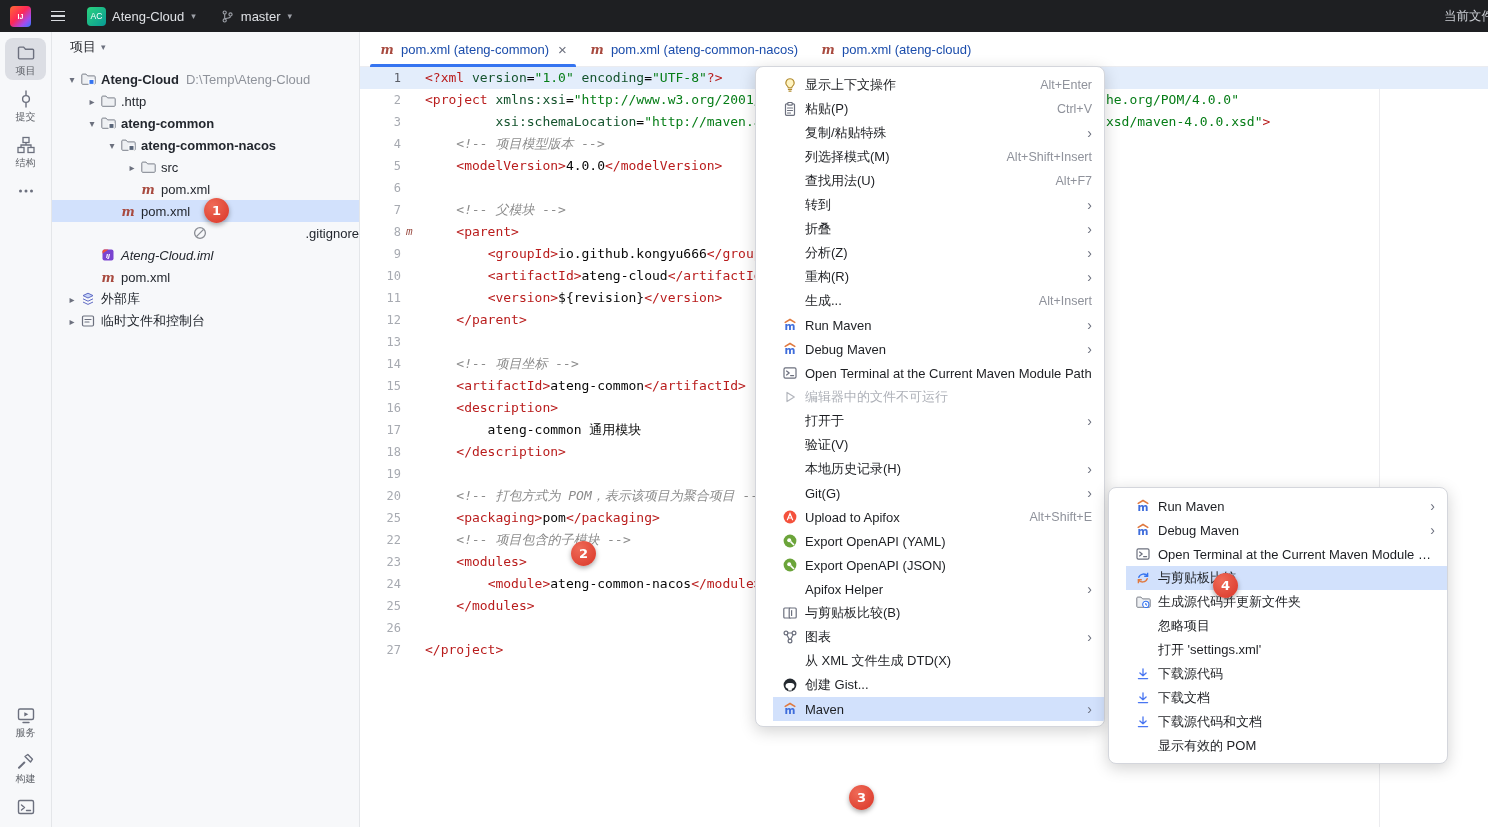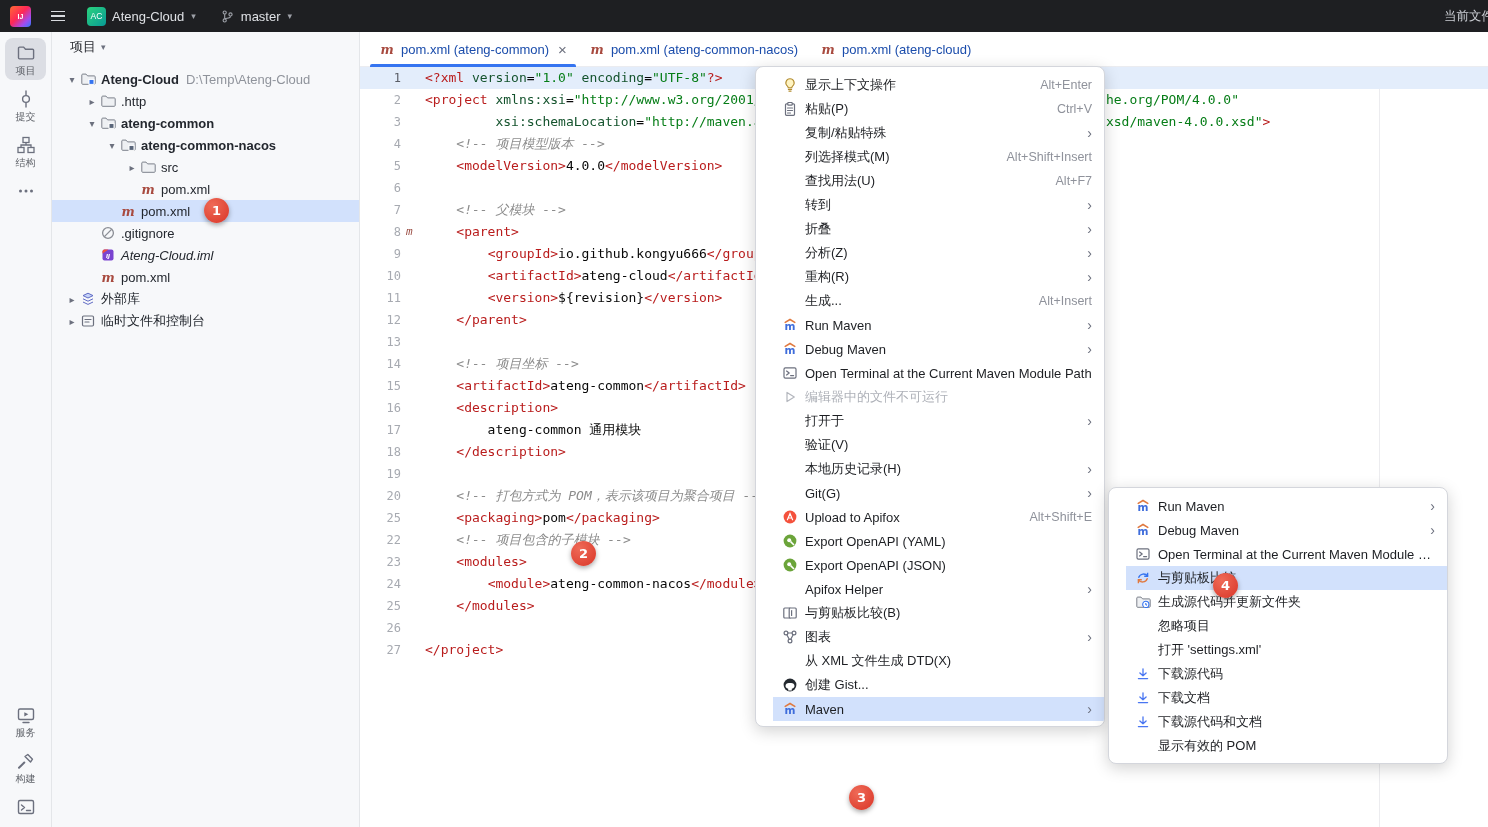--- a/index.html
+++ b/index.html
@@ -257,21 +257,21 @@
           </div>
           <div class="tree-row selected" style="padding-left: 52px;">
             <span class="tree-chevron"></span>
             <span class="tree-icon">
               <svg width="16" height="16" viewBox="0 0 16 16">
                 <text x="8" y="12.5" text-anchor="middle" font-size="12.5" font-style="italic" font-weight="bold" font-family="DejaVu Serif,serif" fill="#a84a3f">m</text>
               </svg>
             </span>
             <span class="tree-label">pom.xml</span>
           </div>
-          <div class="tree-row" style="padding-left: 32px;">
+          <div class="tree-row" style="padding-left: 32px; justify-content: space-between;">
             <span class="tree-chevron"></span>
             <span class="tree-icon">
               <svg width="16" height="16" viewBox="0 0 16 16">
                 <circle cx="8" cy="8" r="5.4" fill="none" stroke="#8a8d94" stroke-width="1.3"></circle>
                 <path d="M4.4 11.6L11.6 4.4" stroke="#8a8d94" stroke-width="1.3"></path>
               </svg>
             </span>
             <span class="tree-label">.gitignore</span>
           </div>
           <div class="tree-row" style="padding-left: 32px; font-style: italic;">

